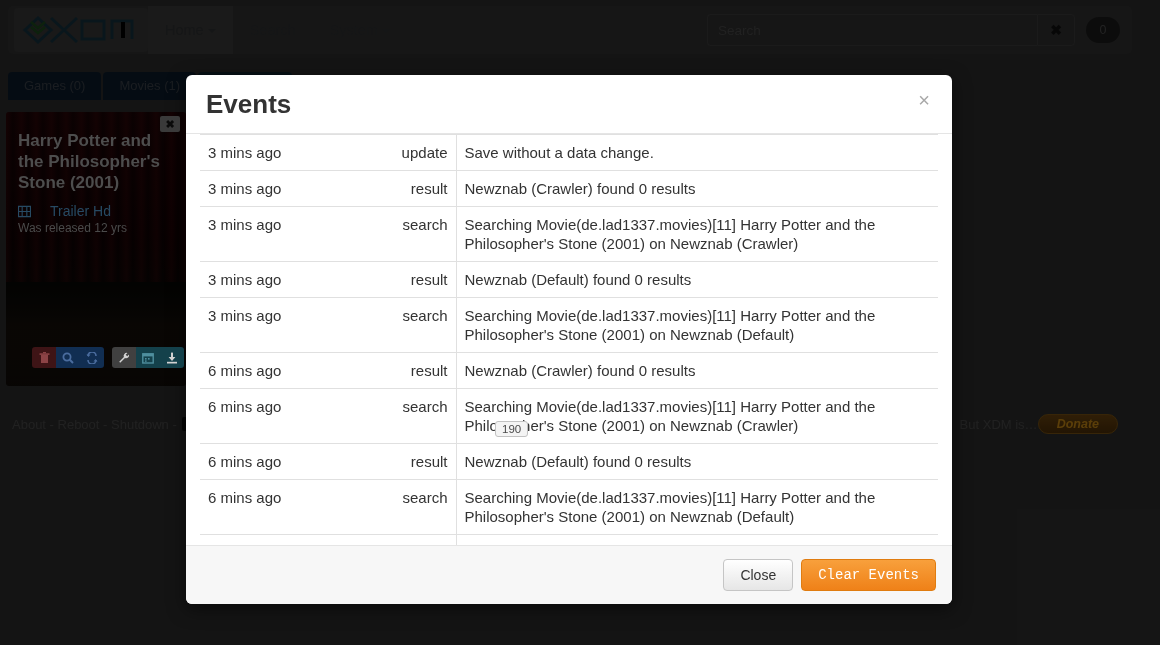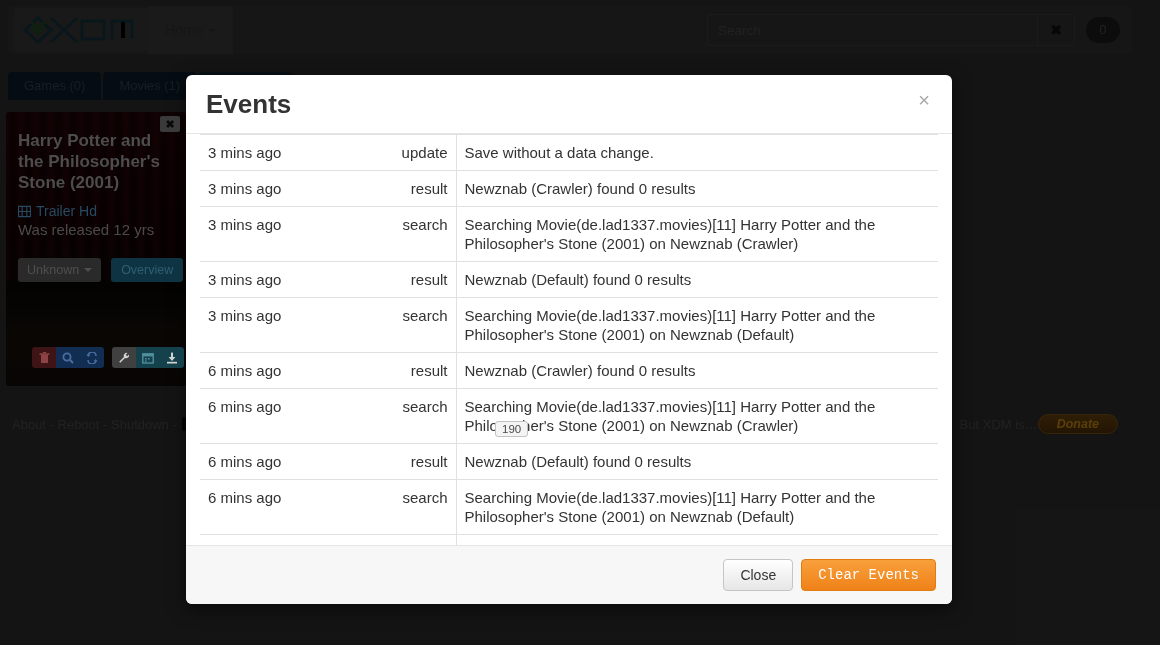--- a/index.html
+++ b/index.html
@@ -161,28 +161,28 @@
     font-size: 17px;
     font-weight: bold;
     line-height: 21px;
     margin: 0 0 10px 0;
   }
   .card-trailer {
     color: #274a63;
     font-size: 14px;
     display: flex;
     align-items: center;
-    gap: 5px;
+    gap: 19px;
     margin-bottom: 2px;
   }
   .film-icon { width: 13px; height: 13px; display: inline-block; }
   .card-release {
     color: #4b4b4b;
-    font-size: 15px;
-    margin-bottom: 20px;
+    font-size: 12px;
+    margin-bottom: 6px;
   }
   .card-btns { display: flex; gap: 10px; }
   .btn-unknown {
     background: #2a2a2a;
     color: #4f4f4f;
     font-size: 12.5px;
     padding: 5px 9px;
     border-radius: 3px;
     border: none;
     display: flex; align-items: center; gap: 5px;
@@ -426,27 +426,20 @@
       <div class="card-trailer">
         <svg class="film-icon" viewBox="0 0 14 14">
           <rect x="0.5" y="1.5" width="13" height="11" fill="none" stroke="#274a63" stroke-width="1.4"></rect>
           <line x1="4.5" y1="1.5" x2="4.5" y2="12.5" stroke="#274a63" stroke-width="1.2"></line>
           <line x1="9.5" y1="1.5" x2="9.5" y2="12.5" stroke="#274a63" stroke-width="1.2"></line>
           <line x1="0.5" y1="7" x2="13.5" y2="7" stroke="#274a63" stroke-width="1.2"></line>
         </svg>
         <span>Trailer Hd</span>
       </div>
       <div class="card-release">Was released 12 yrs</div>
-      <div class="card-btns">
-        <button class="btn-unknown">
-            <span>Unknown</span>
-            <i class="caret-down"></i>
-          </button>
-        <button class="btn-overview"><span>Overview</span></button>
-      </div>
     </div>
     <div class="card-actions">
       <div class="act-group">
         <div class="act act-del">
           <svg width="11" height="12" viewBox="0 0 11 12">
             <rect x="2" y="3" width="7" height="8" fill="#8c4346"></rect>
             <rect x="0.5" y="1.3" width="10" height="1.6" fill="#8c4346"></rect>
             <rect x="4" y="0" width="3" height="1.4" fill="#8c4346"></rect>
           </svg>
         </div>

